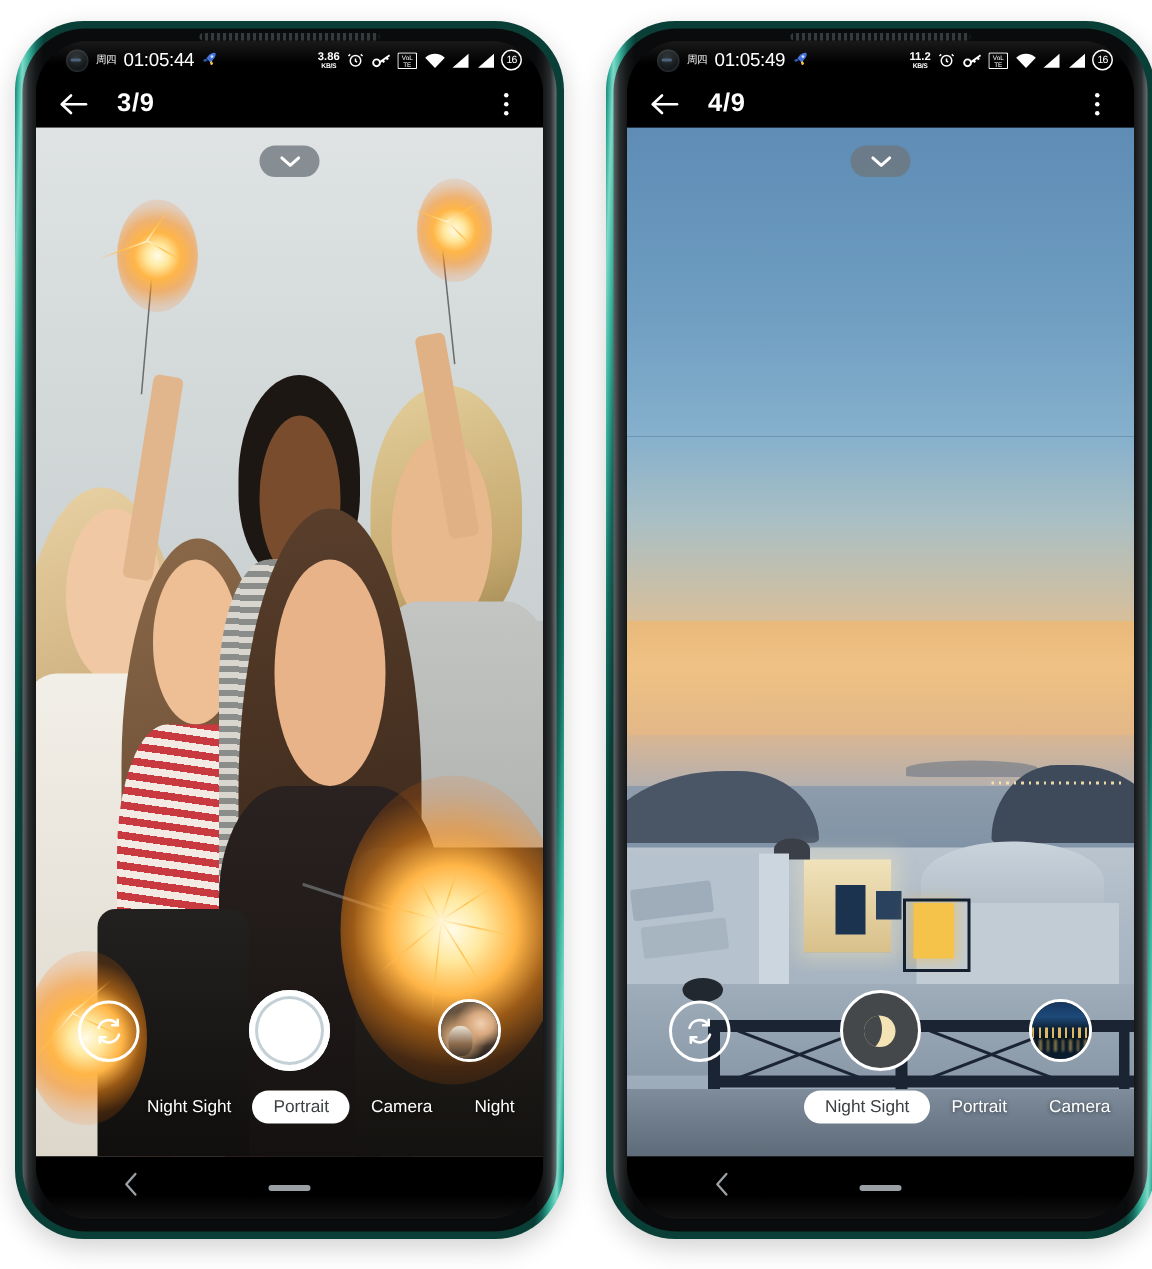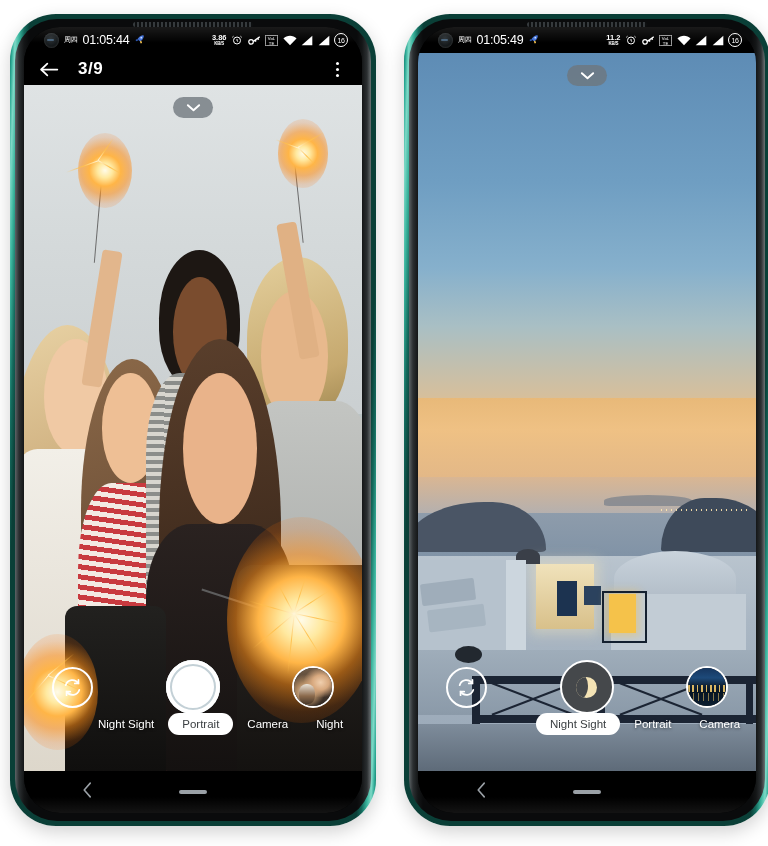--- a/index.html
+++ b/index.html
@@ -403,21 +403,21 @@
     height:22%;
     background: repeating-linear-gradient(90deg,
        rgba(242,201,106,.55) 0px, rgba(242,201,106,.55) 1.4px,
        rgba(0,0,0,0) 1.4px, rgba(0,0,0,0) 5px);
     filter: blur(.6px);
   }
 
   .modes {
     position: absolute;
     left: 0; right: 0;
-    bottom: 36px;
+    bottom: 22px;
     display: flex;
     align-items: flex-end;
     gap: 0;
     white-space: nowrap;
   }
   .mode {
     font-size: 11.5px;
     color: #ffffff;
     padding: 5px 14px;
     border-radius: 14px;
@@ -687,20 +687,34 @@
             <svg class="ic" width="12" height="11" viewBox="0 0 18 16" fill="#fff">
               <path d="M17 1v14H1z"></path>
             </svg>
             <svg class="ic" width="12" height="11" viewBox="0 0 18 16" fill="#fff">
               <path d="M17 1v14H1z"></path>
             </svg>
             <div class="battery-pill">16</div>
           </div>
         </div>
 
+        <div class="appbar">
+          <div class="back">
+            <svg width="20" height="17" viewBox="0 0 24 20" fill="none" stroke="#fff" stroke-width="2.1" stroke-linecap="round" stroke-linejoin="round">
+              <path d="M22 10H3"></path>
+                <path d="M10 3L2.6 10l7.4 7"></path>
+            </svg>
+          </div>
+          <div class="counter">4/9</div>
+          <div class="kebab">
+            <i></i>
+              <i></i>
+              <i></i>
+          </div>
+        </div>
 
         <div class="viewfinder">
           <div class="photo photo-santorini">
             <div class="sk-1"></div>
             <div class="sk-2"></div>
             <div class="sk-3"></div>
             <div class="sk-4"></div>
             <div class="sea-1"></div>
             <div class="isl-far"></div>
             <div class="isl-l"></div>

